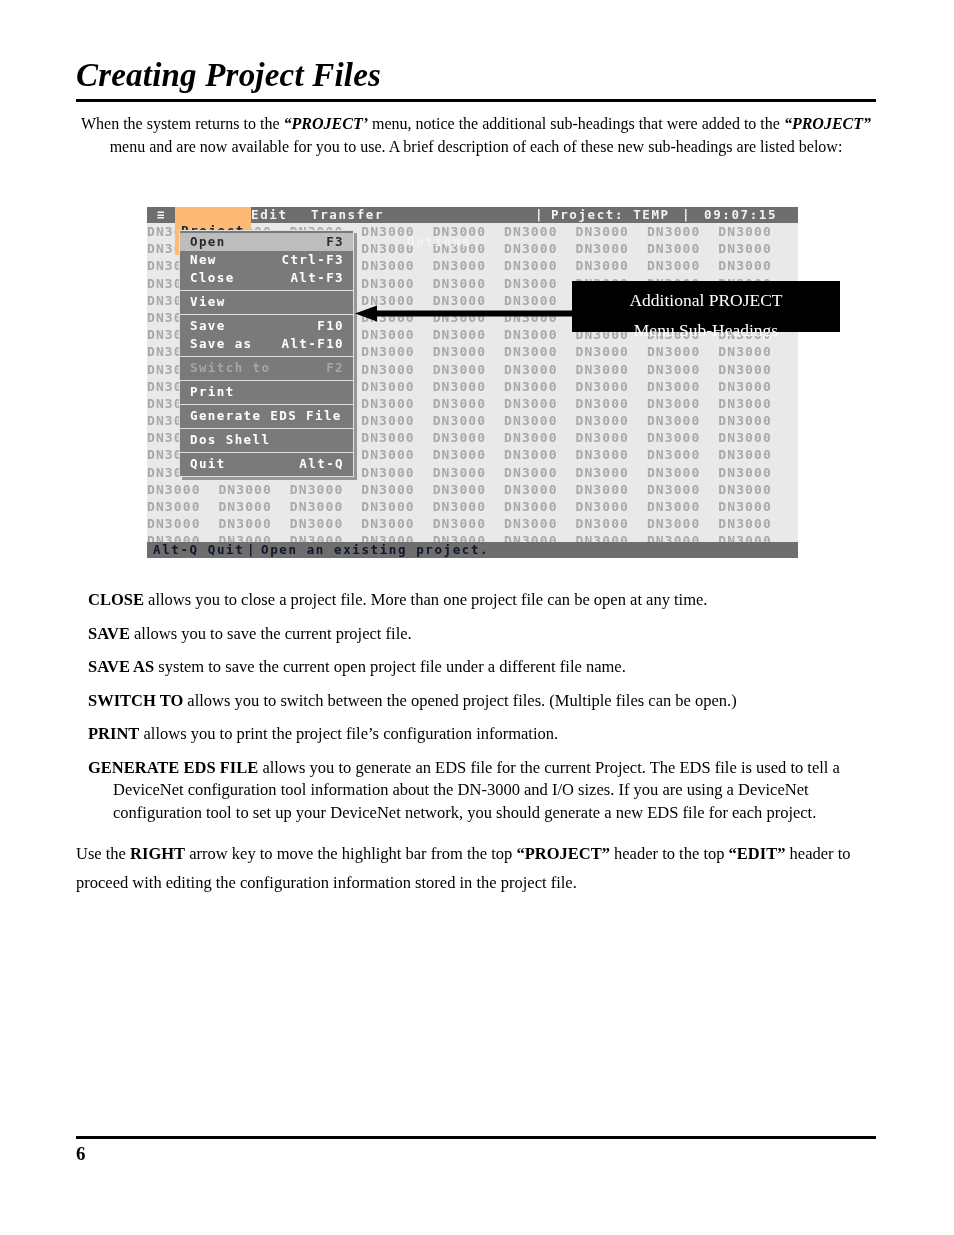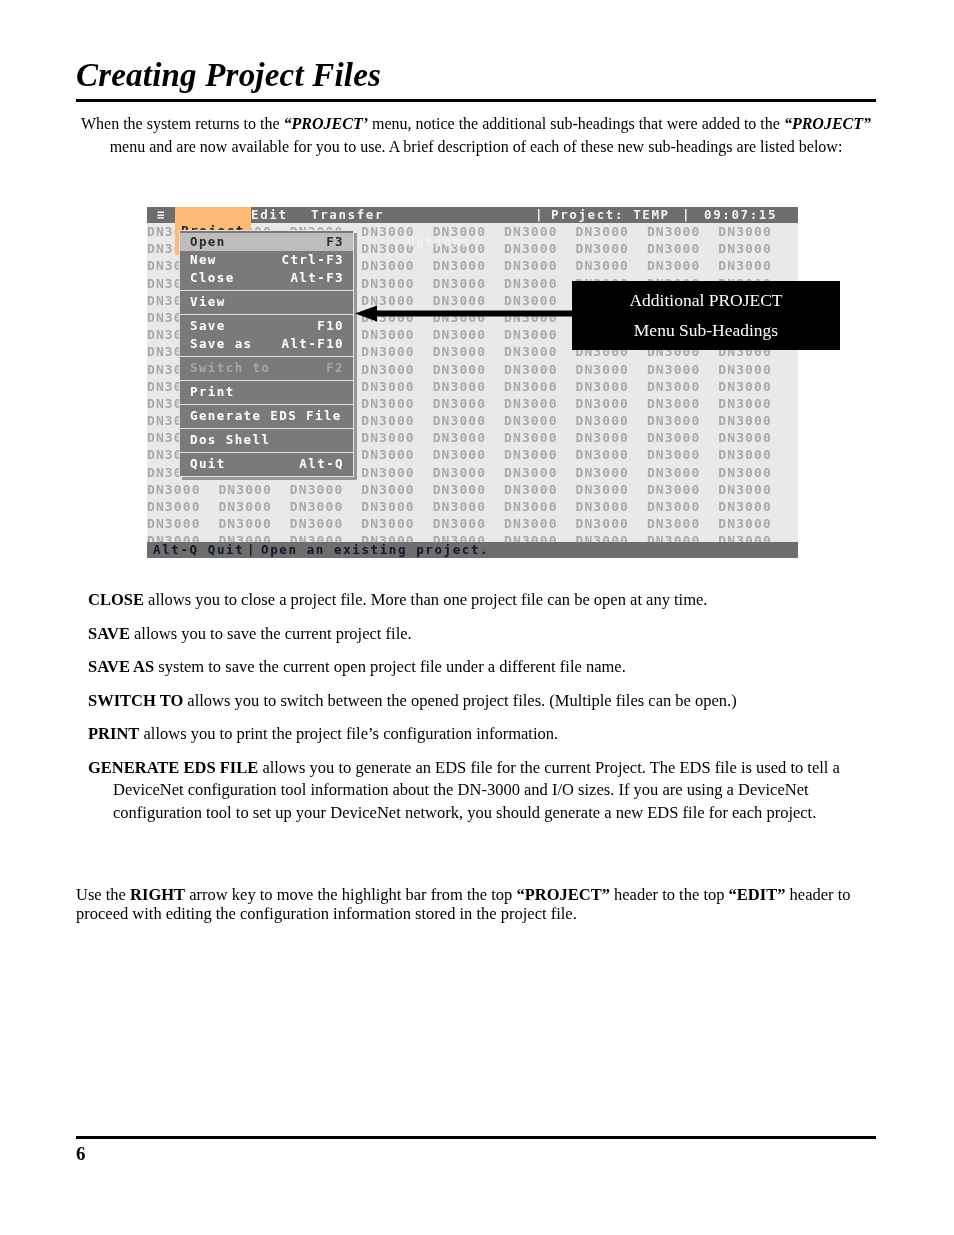--- a/index.html
+++ b/index.html
@@ -162,21 +162,21 @@
     width: 230px;
     height: 17px;
   }
 
   
   .callout-box {
     position: absolute;
     left: 572px;
     top: 281px;
     width: 268px;
-    height: 69px;
+    height: 51px;
     background: #000000;
     color: #ffffff;
     font-family: "Liberation Serif", serif;
     font-size: 17.5px;
     line-height: 30px;
     text-align: center;
     padding-top: 4px;
     box-sizing: border-box;
   }
 
@@ -192,24 +192,24 @@
   .defs p {
     margin: 0 0 11px 12px;
     padding-left: 25px;
     text-indent: -25px;
   }
   .defs p b { font-weight: bold; }
 
   .closing {
     position: absolute;
     left: 76px;
-    top: 885px;
+    top: 839px;
     width: 800px;
     font-size: 16.5px;
-    line-height: 19px;
+    line-height: 29px;
   }
   .closing b { font-weight: bold; }
 
   
   .footer-rule {
     position: absolute;
     left: 76px;
     top: 1136px;
     width: 800px;
     height: 3px;

